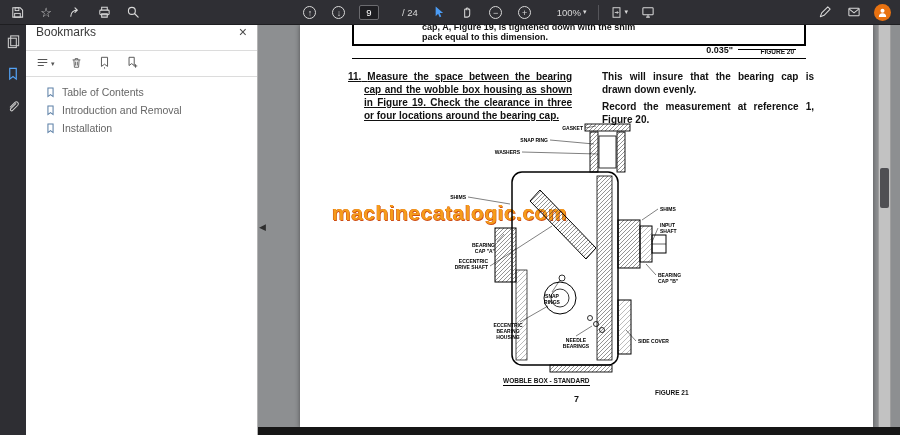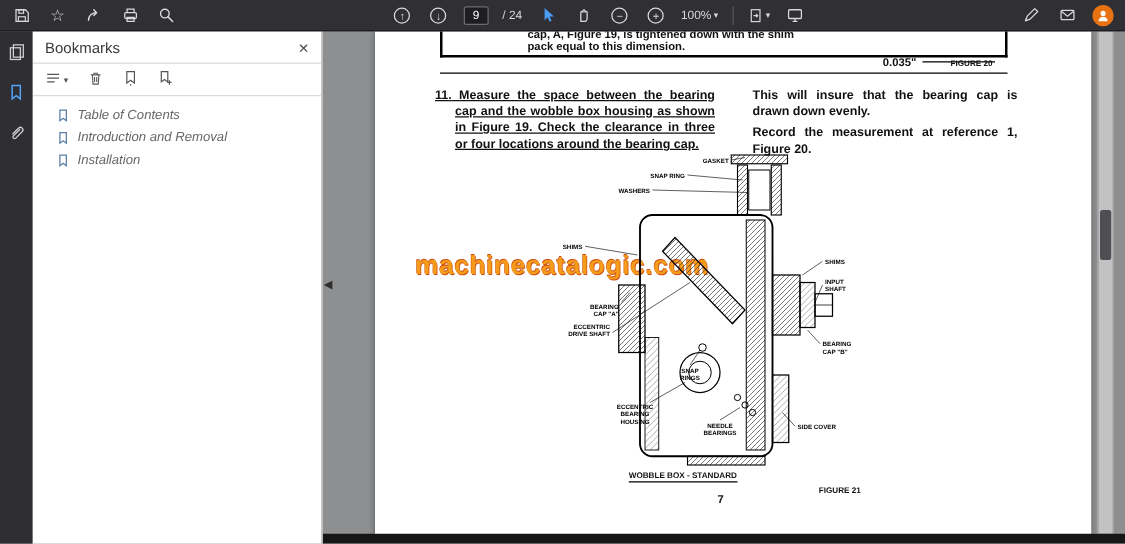--- a/index.html
+++ b/index.html
@@ -12,44 +12,44 @@
              justify-content:space-between; padding:0 8px; z-index:30; }
   .tb-group { display:flex; align-items:center; gap:11px; }
   .tb-btn { width:18px; height:18px; display:flex; align-items:center; justify-content:center;
             color:#d9d9d9; background:transparent; border:none; cursor:pointer; font-size:12px; }
   .tb-btn svg { display:block; }
   .circ { width:13px; height:13px; border:1px solid #d9d9d9; border-radius:50%;
           font-size:9px; line-height:12px; text-align:center; color:#d9d9d9; }
   .page-box { min-width:20px; height:15px; background:#1e1e22; border:1px solid #6b6b6f;
               color:#fff; font-size:9.5px; display:flex; align-items:center; justify-content:center;
               padding:0 3px; border-radius:2px; }
-  .tb-label { color:#d9d9d9; font-size:9.5px; white-space:nowrap; }
+  .tb-label { color:#d9d9d9; font-size:9.5px; white-space:nowrap;margin-left:12px; }
   .caret { color:#d9d9d9; font-size:7px; margin-left:2px; }
   .tb-divider { width:1px; height:15px; background:#55555a; }
   .avatar { width:17px; height:17px; border-radius:50%; background:#e87211; display:flex;
             align-items:center; justify-content:center; }
 
   
   .rail { position:absolute; top:25px; left:0; width:26px; bottom:0; background:#2e2e33;
           display:flex; flex-direction:column; align-items:center; padding-top:9px; gap:14px; z-index:20; }
   .rail-btn { width:18px; height:18px; display:flex; align-items:center; justify-content:center;
               color:#cfcfcf; background:transparent; border:none; cursor:pointer; }
   .rail-btn.active { color:#54a3f6; }
 
   
   .bm-panel { position:absolute; top:25px; left:26px; width:232px; bottom:0; background:#ffffff;
               border-right:1px solid #b3b3b3; z-index:10; }
-  .bm-header { height:26px; display:flex; align-items:center; justify-content:space-between;
+  .bm-header { height:26px; display:flex; align-items:flex-start; justify-content:space-between;
                padding:0 10px; border-bottom:1px solid #dcdcdc; }
   .bm-title { font-size:12px; color:#3a3a3a; }
   .bm-close { font-size:14px; color:#4a4a4a; background:none; border:none; cursor:pointer; line-height:1; }
   .bm-toolbar { height:26px; display:flex; align-items:center; gap:15px; padding:0 10px;
                 border-bottom:1px solid #dcdcdc; color:#555; }
   .bm-tool { display:flex; align-items:center; background:none; border:none; color:#555; cursor:pointer; }
-  .bm-list { list-style:none; padding-top:6px;font-style:italic; }
+  .bm-list { list-style:none; padding-top:6px; }
   .bm-item { height:18px; display:flex; align-items:center; gap:6px; padding-left:19px; cursor:pointer; }
   .bm-item-label { font-size:10.5px; color:#666; }
 
   
   .doc-area { position:absolute; top:25px; left:258px; right:0; bottom:0; background:#8d8f91; overflow:hidden; }
   .pdf-page { position:absolute; left:42px; top:0; width:573px; height:403px; background:#fff;
               box-shadow:0 0 5px rgba(0,0,0,0.45); overflow:hidden; }
   .bottom-strip { position:absolute; left:0; right:0; bottom:0; height:8px; background:#161616; }
   .v-scrollbar { position:absolute; top:0; bottom:8px; right:9px; width:13px; background:#c2c2c2;
                  border-left:1px solid #9e9e9e; border-right:1px solid #9e9e9e; }

